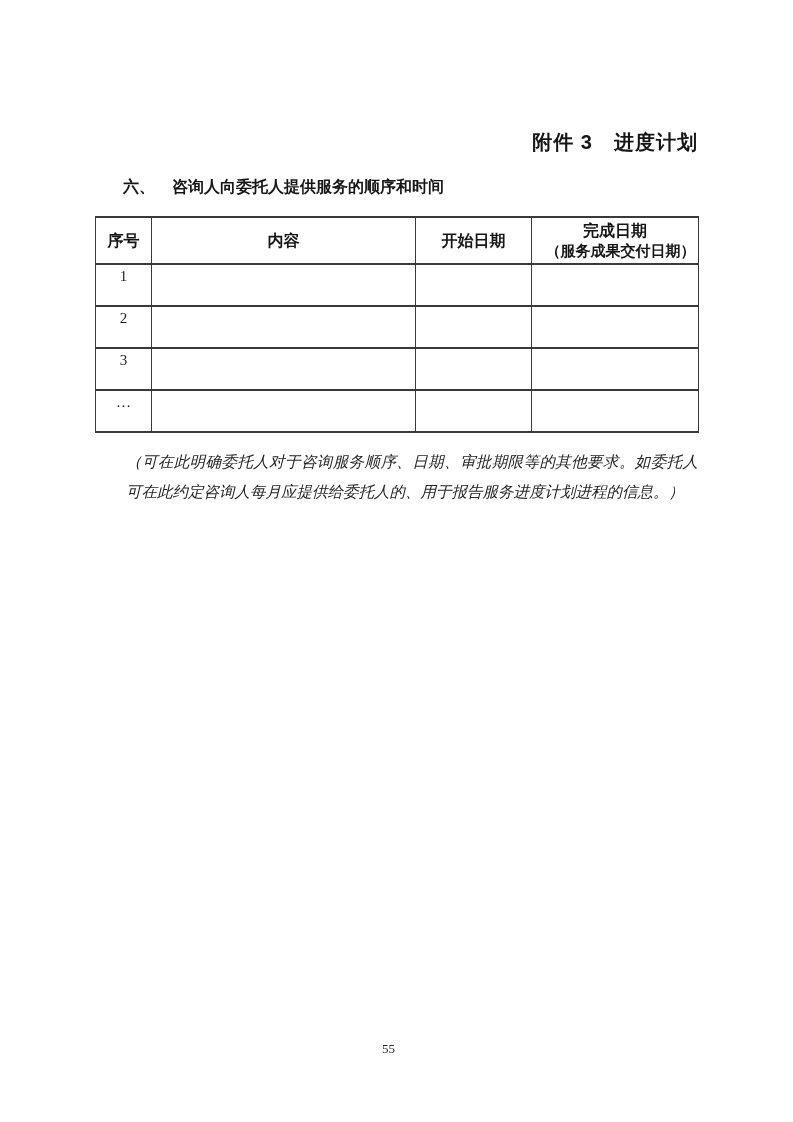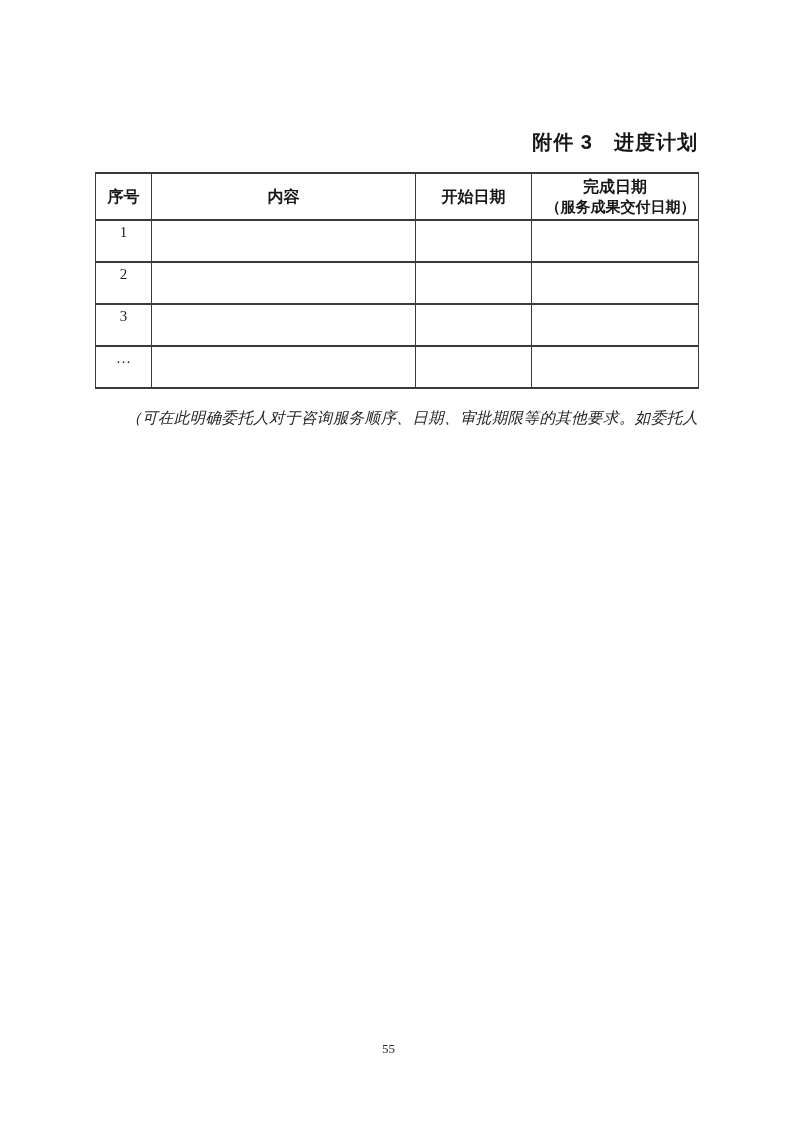--- a/index.html
+++ b/index.html
@@ -101,20 +101,23 @@
     color: #2a2a2a;
   }
 </style>
 </head>
 <body>
 
 <div class="content">
 
   <div class="doc-title">附件 3　进度计划</div>
 
+  <div class="section-heading s6">
+    <span class="sec-num">六、</span><span>咨询人向委托人提供服务的顺序和时间</span>
+  </div>
 
   <table class="schedule-table">
     <colgroup>
       <col style="width:56px">
       <col style="width:264px">
       <col style="width:116px">
       <col style="width:167px">
     </colgroup>
     <thead>
       <tr>
@@ -151,17 +154,18 @@
         <td></td>
         <td></td>
         <td></td>
       </tr>
     </tbody>
   </table>
 
 
   <div class="body-text">
     <p class="line indent justify-full">（可在此明确委托人对于咨询服务顺序、日期、审批期限等的其他要求。如委托人</p>
+    <p class="line indent para2">可在此约定咨询人每月应提供给委托人的、用于报告服务进度计划进程的信息。）</p>
   </div>
 
 </div>
 
 <div class="page-number">55</div>
 
 </body></html>

